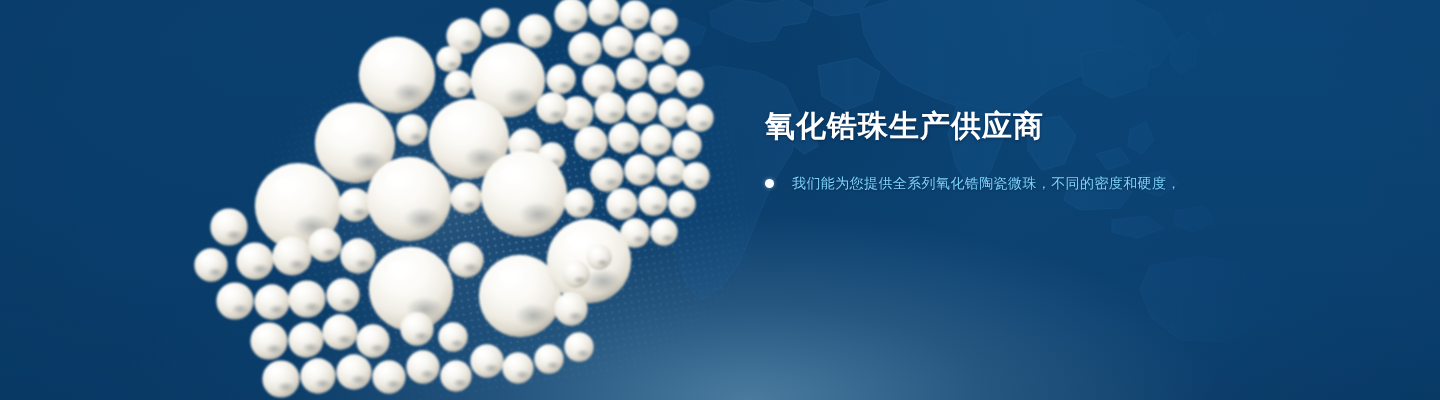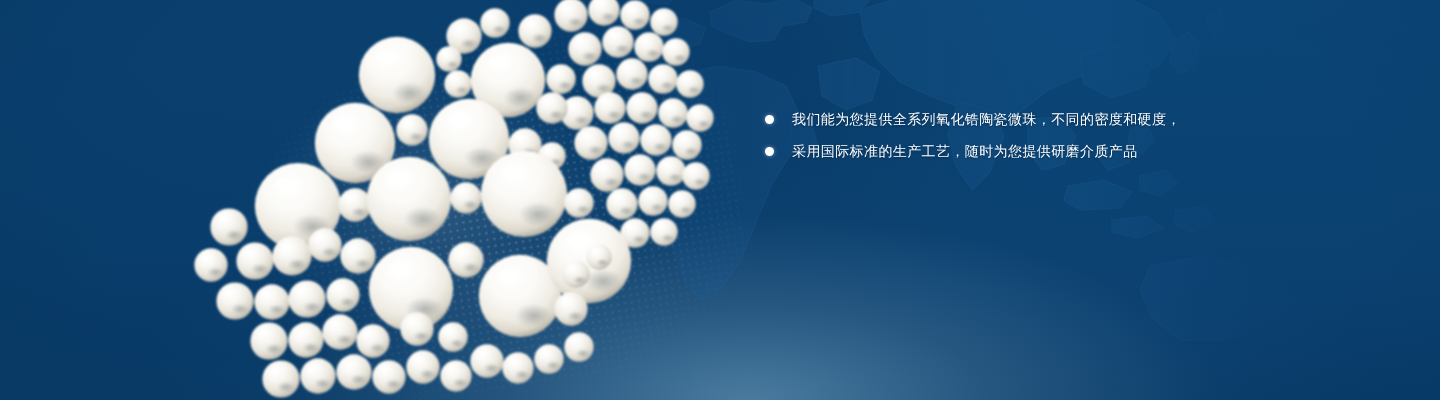--- a/index.html
+++ b/index.html
@@ -124,21 +124,21 @@
     list-style: none;
     margin: 0;
     padding: 0;
   }
   .bullet {
     position: relative;
     padding-left: 27px;
     margin-bottom: 9px;
     font-size: 14px;
     line-height: 23px;
-    color: #ffffff;
+    color: #7dd3fc;
     letter-spacing: 0.4px;
     text-shadow: 0 1px 2px rgba(0,20,45,0.45);
   }
   .bullet:last-child { margin-bottom: 0; }
   .bullet-dot {
     position: absolute;
     left: 0;
     top: 7px;
     width: 9px;
     height: 9px;
@@ -334,30 +334,27 @@
         <use href="#bead" x="250" y="320" width="34" height="34"></use>
         <use href="#bead" x="288" y="330" width="30" height="30"></use>
         <use href="#bead" x="412" y="268" width="28" height="28"></use>
         <use href="#bead" x="436" y="252" width="26" height="26"></use>
       </g>
     </svg>
   </div>
 
   <div class="content">
 
+    <h1 class="headline">氧化锆珠生产供应商</h1>
 
     <ul class="bullets">
 
       <li class="bullet">
         <span class="bullet-dot"></span>
         <span class="bullet-line">我们能为您提供全系列氧化锆陶瓷微珠，不同的密度和硬度，</span>
       </li>
 
 
-      <li class="bullet">
-        <span class="bullet-dot"></span>
-        <span class="bullet-line">采用国际标准的生产工艺，随时为您提供研磨介质产品</span>
-      </li>
 
     </ul>
   </div>
 
 </div>
 
 </body></html>

